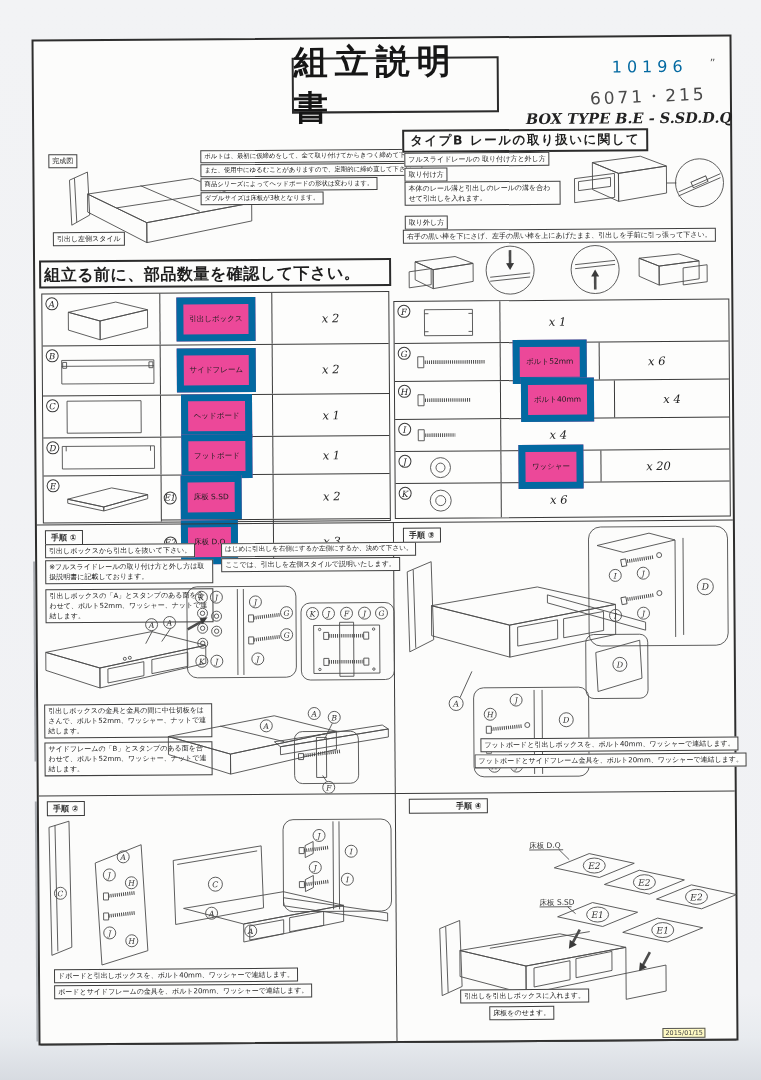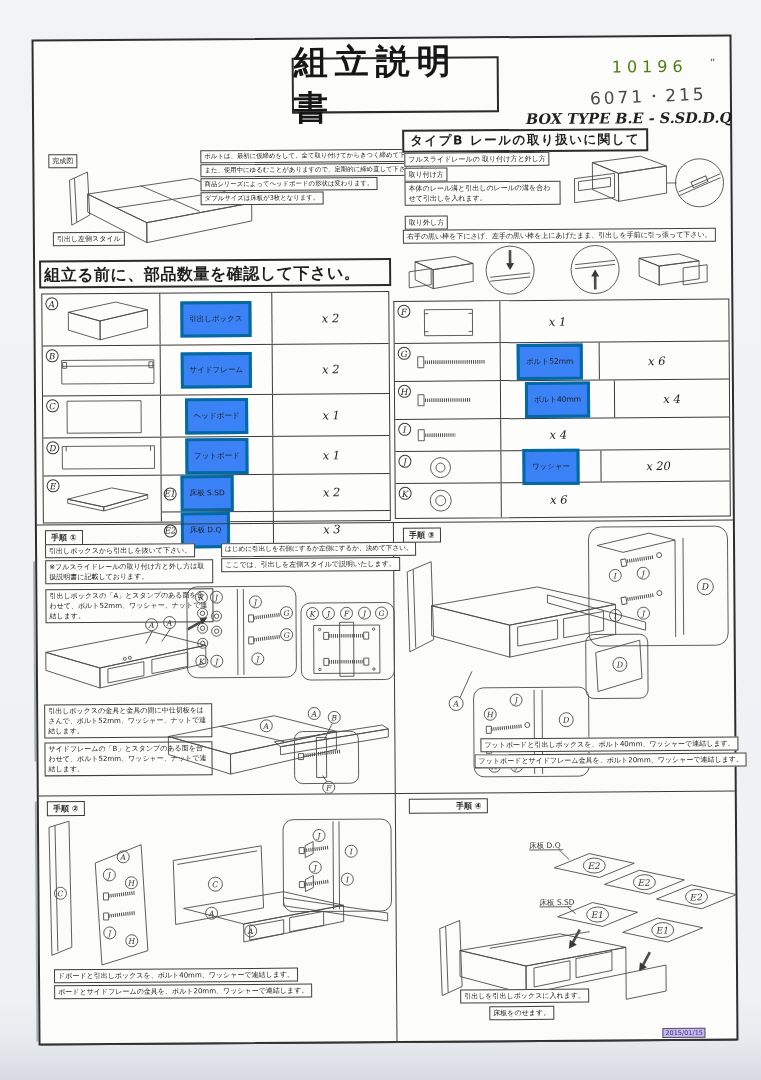--- a/index.html
+++ b/index.html
@@ -17,40 +17,40 @@
   .abs { position:absolute; }
   .tb { position:absolute; border:1px solid #3f3f3f; background:#fdfdfc;
         font-size:7px; line-height:1.45; padding:1px 3px; color:#1b1b1b; }
   .nw { white-space:nowrap; }
   .hline { position:absolute; height:0; border-top:1.5px solid #3a3a3a; }
   .vline { position:absolute; width:0; border-left:1.5px solid #3a3a3a; }
 
   .title-box { position:absolute; left:258px; top:18px; width:207px; height:56px;
     border:2px solid #2b2b2b; display:flex; align-items:center; justify-content:center; }
   .title-box span { font-size:34px; font-weight:bold; letter-spacing:7px; color:#161616; }
-  .docnum { position:absolute; left:578px; top:20px; font-size:16px; letter-spacing:5px; color:#4d7c0f; }
+  .docnum { position:absolute; left:578px; top:20px; font-size:16px; letter-spacing:5px; color:#0369a1; }
   .mark { position:absolute; left:676px; top:20px; font-size:11px; color:#555; }
   .handnum { position:absolute; left:556px; top:48px; font-size:17px; letter-spacing:3px;
     color:#4a4a4a; transform:rotate(-2deg); }
   .model { position:absolute; left:470px; top:72px; width:228px; text-align:right;
     font-size:14.5px; font-weight:bold; font-style:italic; color:#222;
     font-family:"DejaVu Serif", serif; }
 
   .banner { position:absolute; left:4px; top:219px; width:352px; height:28px;
     border:2px solid #2b2b2b; font-size:16px; font-weight:bold; line-height:25px;
     padding-left:3px; letter-spacing:0.5px; background:#fdfdfc; }
 
   .rail-title { position:absolute; left:368px; top:91px; border:2px solid #2b2b2b;
     font-size:12.5px; font-weight:bold; letter-spacing:1.5px; padding:1px 6px; background:#fdfdfc; }
 
   .circ { display:inline-flex; width:13px; height:13px; border:1px solid #3a3a3a; border-radius:50%;
     align-items:center; justify-content:center; font-size:8.5px; font-style:italic;
     font-family:"DejaVu Serif", serif; background:#fff; flex:none; }
-  .lbox { display:inline-block; border:3px solid #0369a1; font-size:7.5px; padding:10px 6px;
-    background:#3b82f6; white-space:nowrap; }
+  .lbox { display:inline-block; border:7px solid #0369a1; font-size:7.5px; padding:10px 6px;
+    background:#ec4899; white-space:nowrap; }
   .qty { font-style:italic; font-family:"DejaVu Serif", serif; font-size:11.5px; color:#222; }
 
   .ptable { position:absolute; border:1.5px solid #3a3a3a; background:#fdfdfc; }
   .prow { display:flex; border-bottom:1px solid #3a3a3a; }
   .prow:last-child { border-bottom:none; }
   .pc { display:flex; align-items:center; }
   .pc.sk { width:118px; border-right:1px solid #3a3a3a; padding:2px; position:relative; }
   .pc.sk .circ { position:absolute; left:3px; top:3px; }
   .pc.lb { width:112px; border-right:1px solid #3a3a3a; justify-content:center; }
   .pc.qt { width:116px; justify-content:center; }
@@ -63,21 +63,21 @@
   .step-label { position:absolute; border:1px solid #3a3a3a; font-size:8px; font-weight:bold;
     padding:1px 5px; background:#fdfdfc; }
 
   svg polygon, svg line, svg rect, svg circle, svg ellipse, svg polyline, svg path
     { fill:none; stroke:#4c4c4c; stroke-width:0.9; }
   svg .thk { stroke-width:2.6; }
   svg .bolt { stroke-width:3.6; stroke-dasharray:1,1.1; }
   svg .fill { fill:#3a3a3a; stroke:none; }
   svg text { fill:#333; stroke:none; font-style:italic; font-family:"DejaVu Serif", serif; }
   .stamp { position:absolute; left:622px; top:991px; border:1px solid #555; font-size:6.5px;
-    padding:0 2px; color:#444; background:#c4b5fd; }
+    padding:0 2px; color:#444; background:#fef9c3; }
   .artifact { position:absolute; background:#6a6f76; opacity:.55; }
 </style>
 </head>
 <body>
 
 <div class="page">
 
   <div class="title-box">
     <span>組立説明書</span>
   </div>

